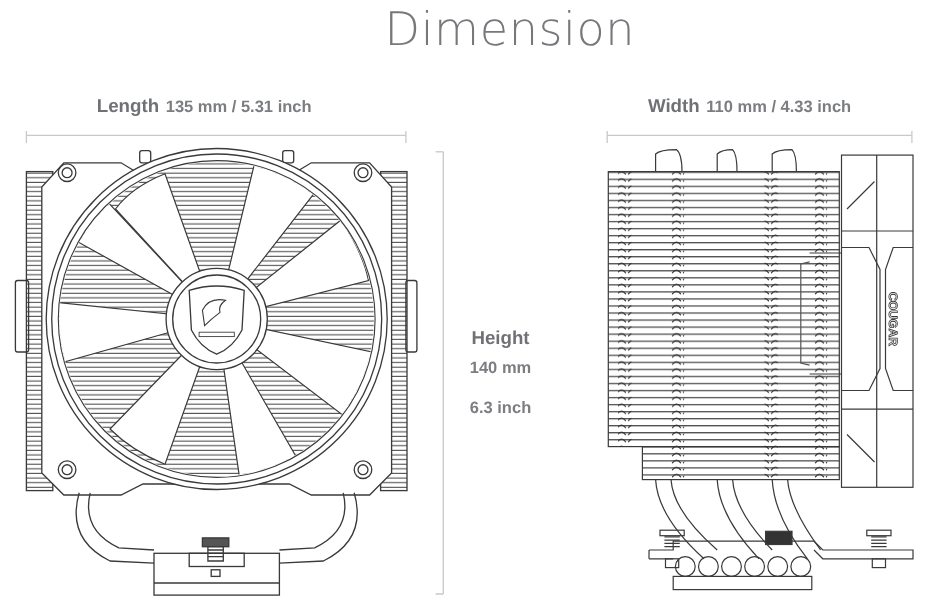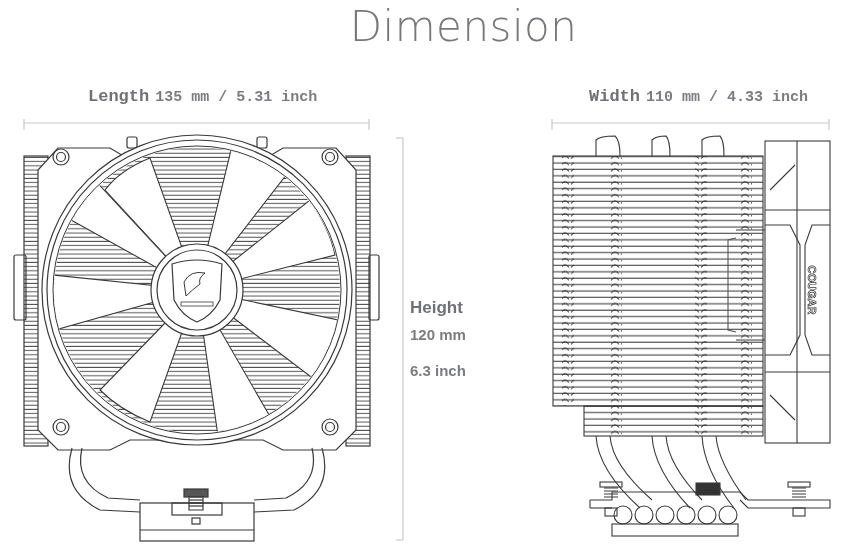--- a/index.html
+++ b/index.html
@@ -1,43 +1,43 @@
 <!DOCTYPE html>
 <html><head>
 <meta charset="utf-8">
 <style>
   html, body { margin: 0; padding: 0; background: #ffffff; }
   body { width: 855px; height: 557px; position: relative; overflow: hidden; font-family: "Liberation Sans", "DejaVu Sans", sans-serif; }
   .title { position: absolute; left: 0; width: 855px; top: 2px; text-align: center; font-family: "DejaVu Sans", sans-serif; font-size: 42px; color: #76787b; font-weight: 300; letter-spacing: 0.5px; padding-left: 36px; }
-  .dim-label { position: absolute; color: #6f7174; font-family: Liberation Mono, monospace; }
+  .dim-label { position: absolute; color: #6f7174; }
   .dim-label .key { font-size: 17px; font-weight: bold; }
   .dim-label .val { font-size: 15px; font-weight: bold; color: #7b7d80; margin-left: 6px; }
   .length-label { left: 88px; top: 87px; }
   .width-label { left: 589px; top: 87px; text-align: center; }
-  .height-block { position: absolute; left: 410px; top: 298px; width: 90px; color: #6f7174; }
+  .height-block { position: absolute; left: 410px; top: 298px; width: 90px; text-align: center; color: #6f7174; }
   .height-block .key { font-size: 17px; font-weight: bold; display: block; }
   .height-block .val { font-size: 15px; font-weight: bold; display: block; color: #7b7d80; margin-top: 6px; line-height: 22px; }
   svg { position: absolute; left: 0; top: 0; }
 </style>
 </head>
 <body>
 
 <div class="title">Dimension</div>
 
 <div class="dim-label length-label">
   <span class="key">Length</span><span class="val">135 mm / 5.31 inch</span>
 </div>
 
 <div class="dim-label width-label">
   <span class="key">Width</span><span class="val">110 mm / 4.33 inch</span>
 </div>
 
 <div class="height-block">
   <span class="key">Height</span>
-  <span class="val">120 mm</span>
+  <span class="val">140 mm</span>
   <span class="val" style="margin-top:14px">6.3 inch</span>
 </div>
 
 <svg width="855" height="557" viewBox="0 0 855 557">
   <defs>
     <pattern id="fins" width="4" height="4.2" patternUnits="userSpaceOnUse">
       <line x1="0" y1="2" x2="4" y2="2" stroke="#555" stroke-width="1"></line>
     </pattern>
     <pattern id="finsSide" width="6" height="6.4" patternUnits="userSpaceOnUse">
       <line x1="0" y1="3" x2="6" y2="3" stroke="#444" stroke-width="1.1"></line>

